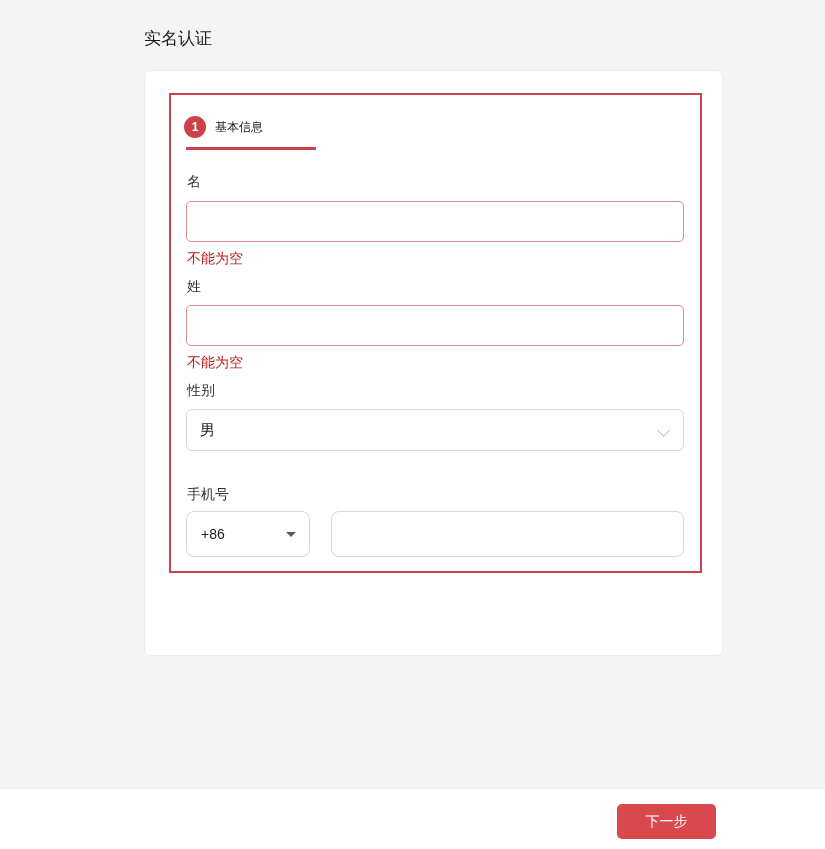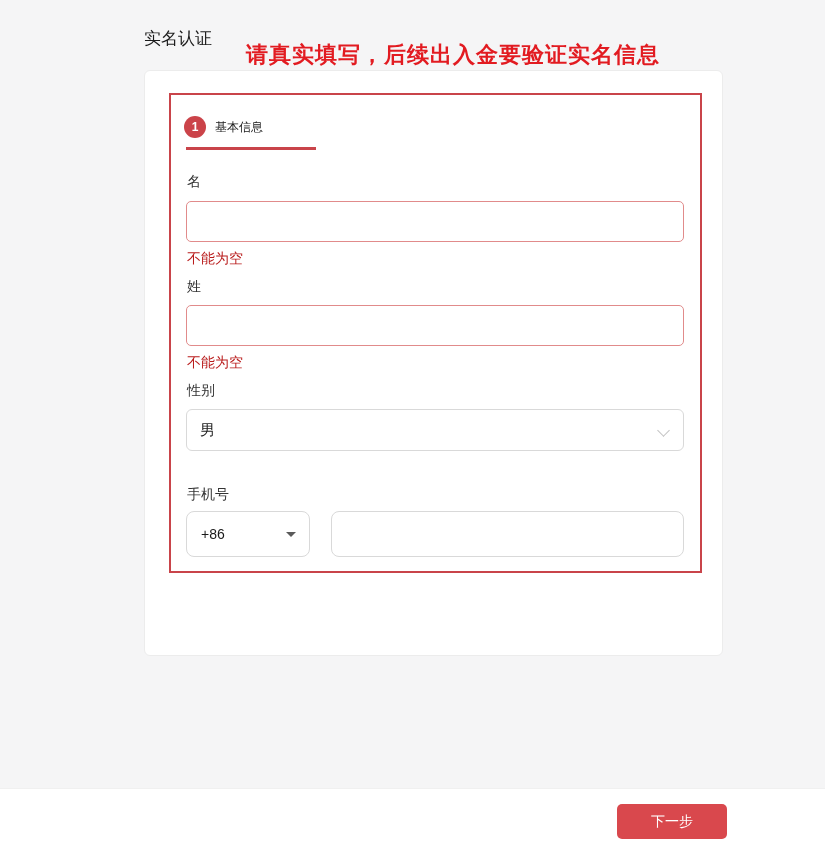--- a/index.html
+++ b/index.html
@@ -130,34 +130,33 @@
   }
   .amp { color: #444444; }
 
   .footer {
     position: absolute; left: 0; top: 788px;
     width: 825px; height: 61px;
     background: #ffffff; border-top: 1px solid #f0f0f0;
   }
   .next-btn {
     position: absolute; left: 617px; top: 15px;
-    width: 110px; height: 35px;
+    width: 99px; height: 35px;
     background: #d9484d; color: #ffffff;
     border: none; border-radius: 5px; cursor: pointer;
     font-size: 14px;
     font-family: "Liberation Sans", "DejaVu Sans", sans-serif;
   }
 </style>
 </head>
 <body>
 
 <div id="app">
 
   <h1 class="page-title">实名认证</h1>
-  <div class="warning">请真实填写，后续出入金要验证实名信息</div>
 
   <div class="card">
 
     <div class="fieldset">
 
       <div class="step-row">
         <span class="step-circle">1</span>
         <span class="step-label">基本信息</span>
       </div>
       <div class="step-underline"></div>

